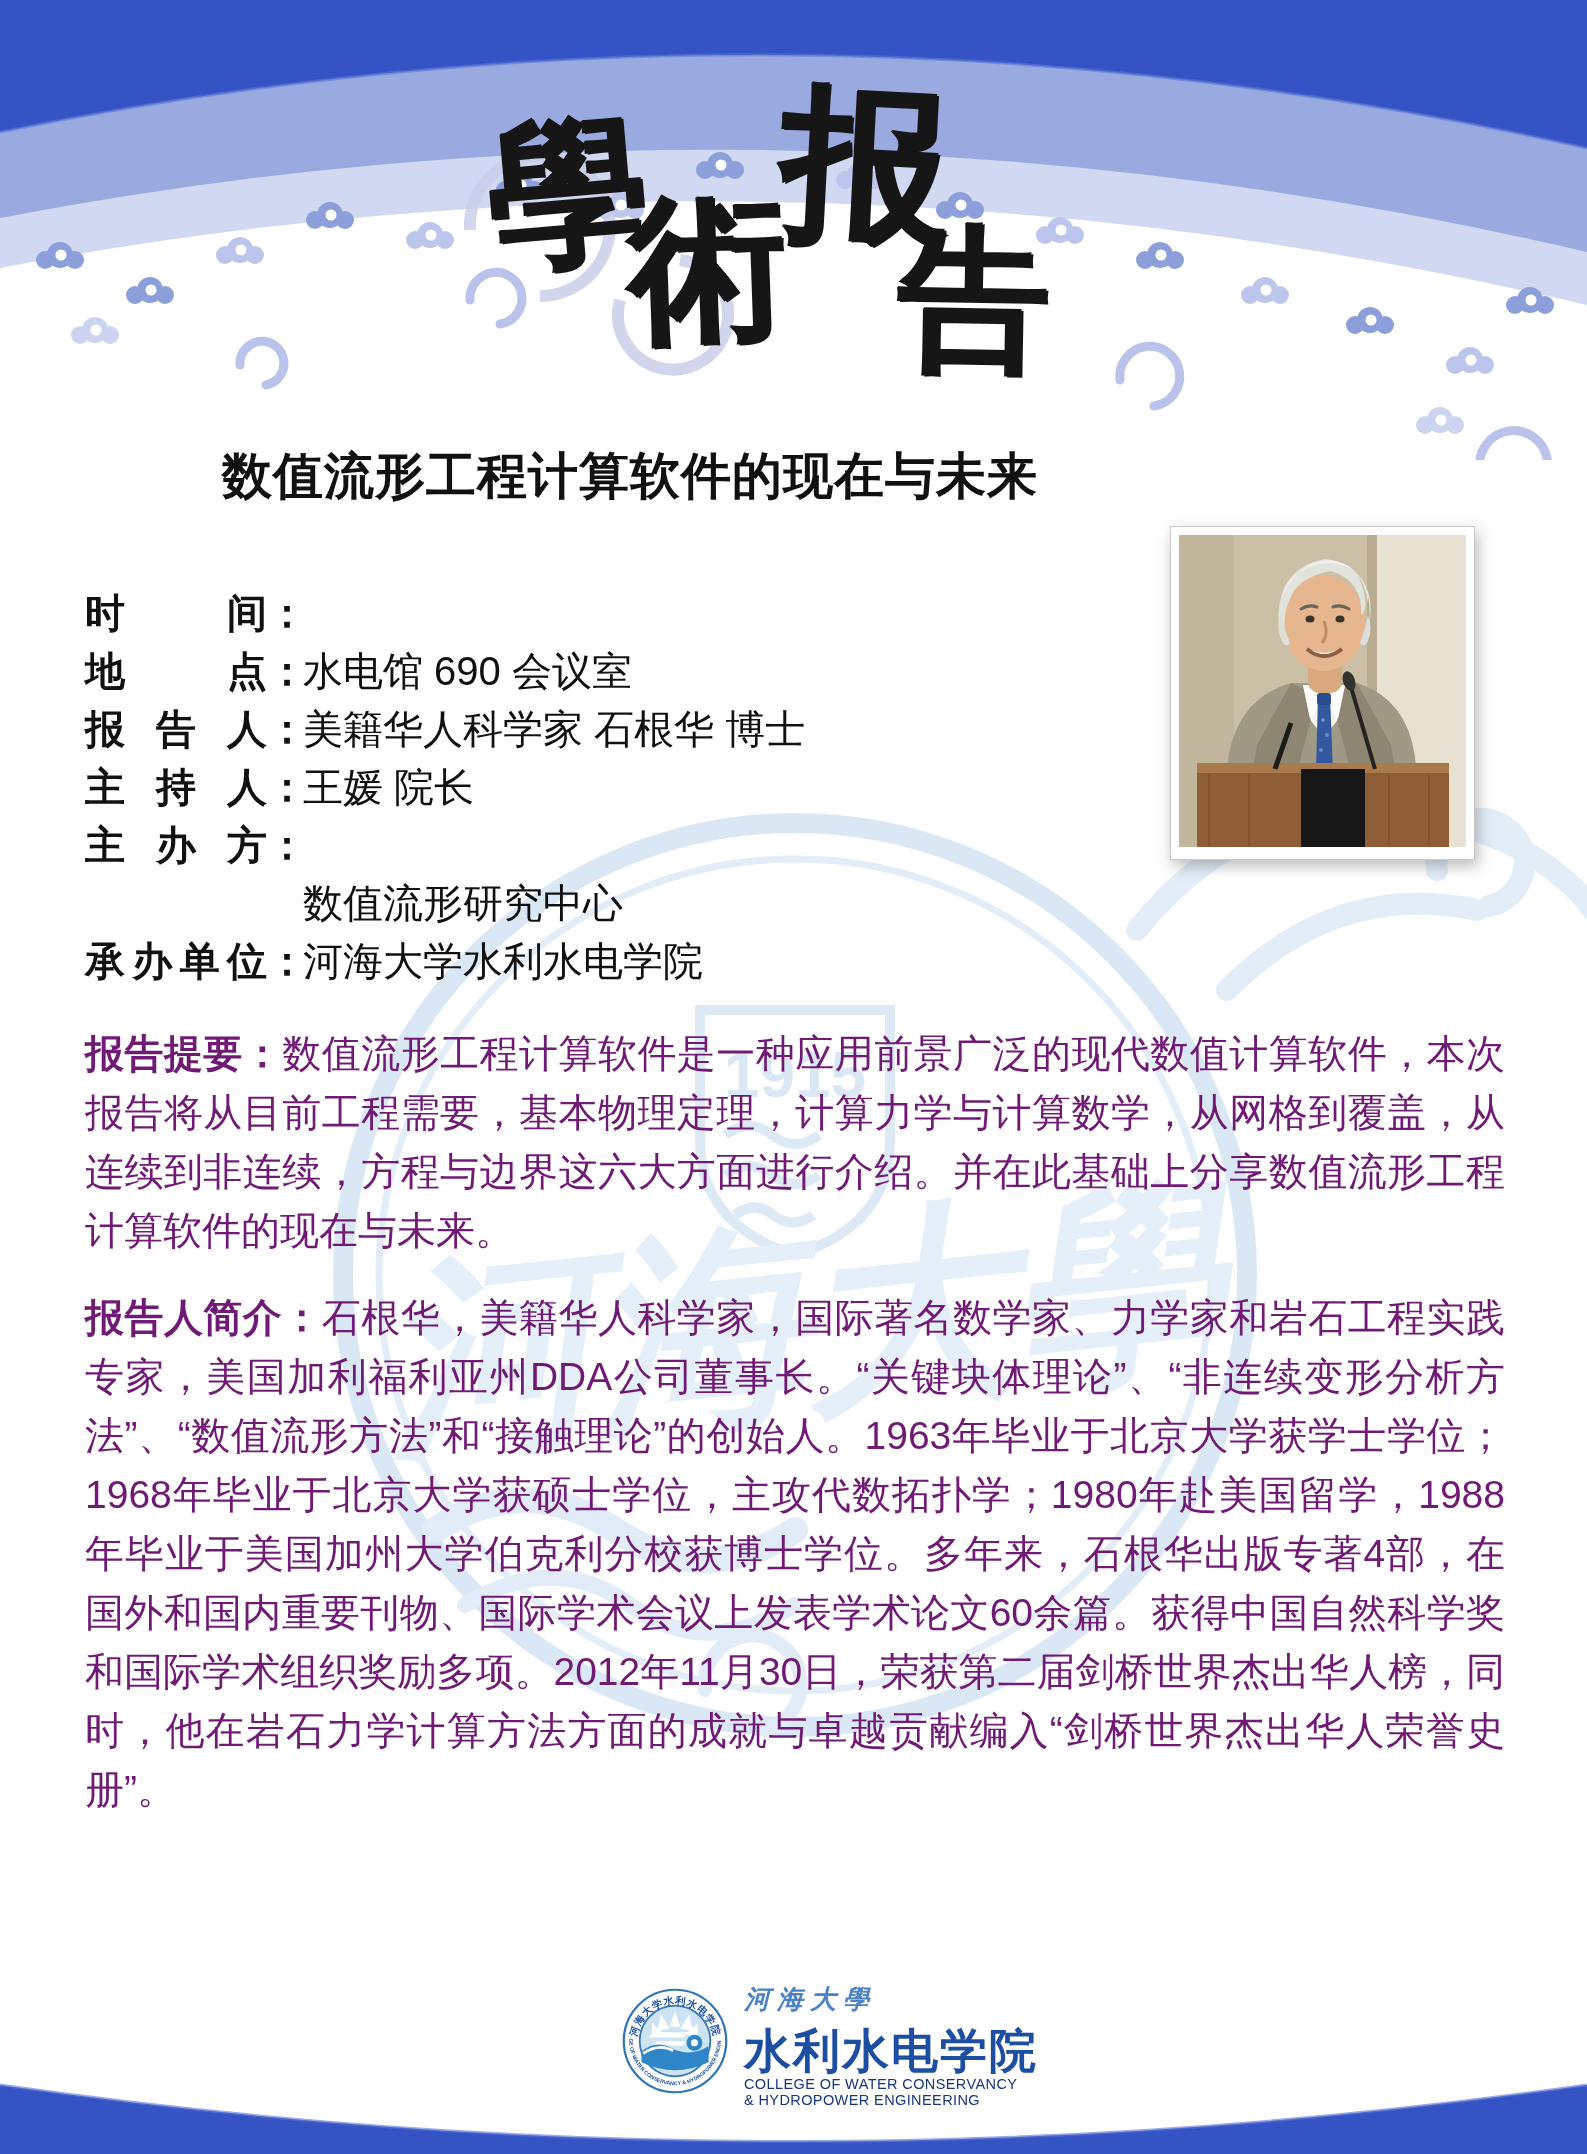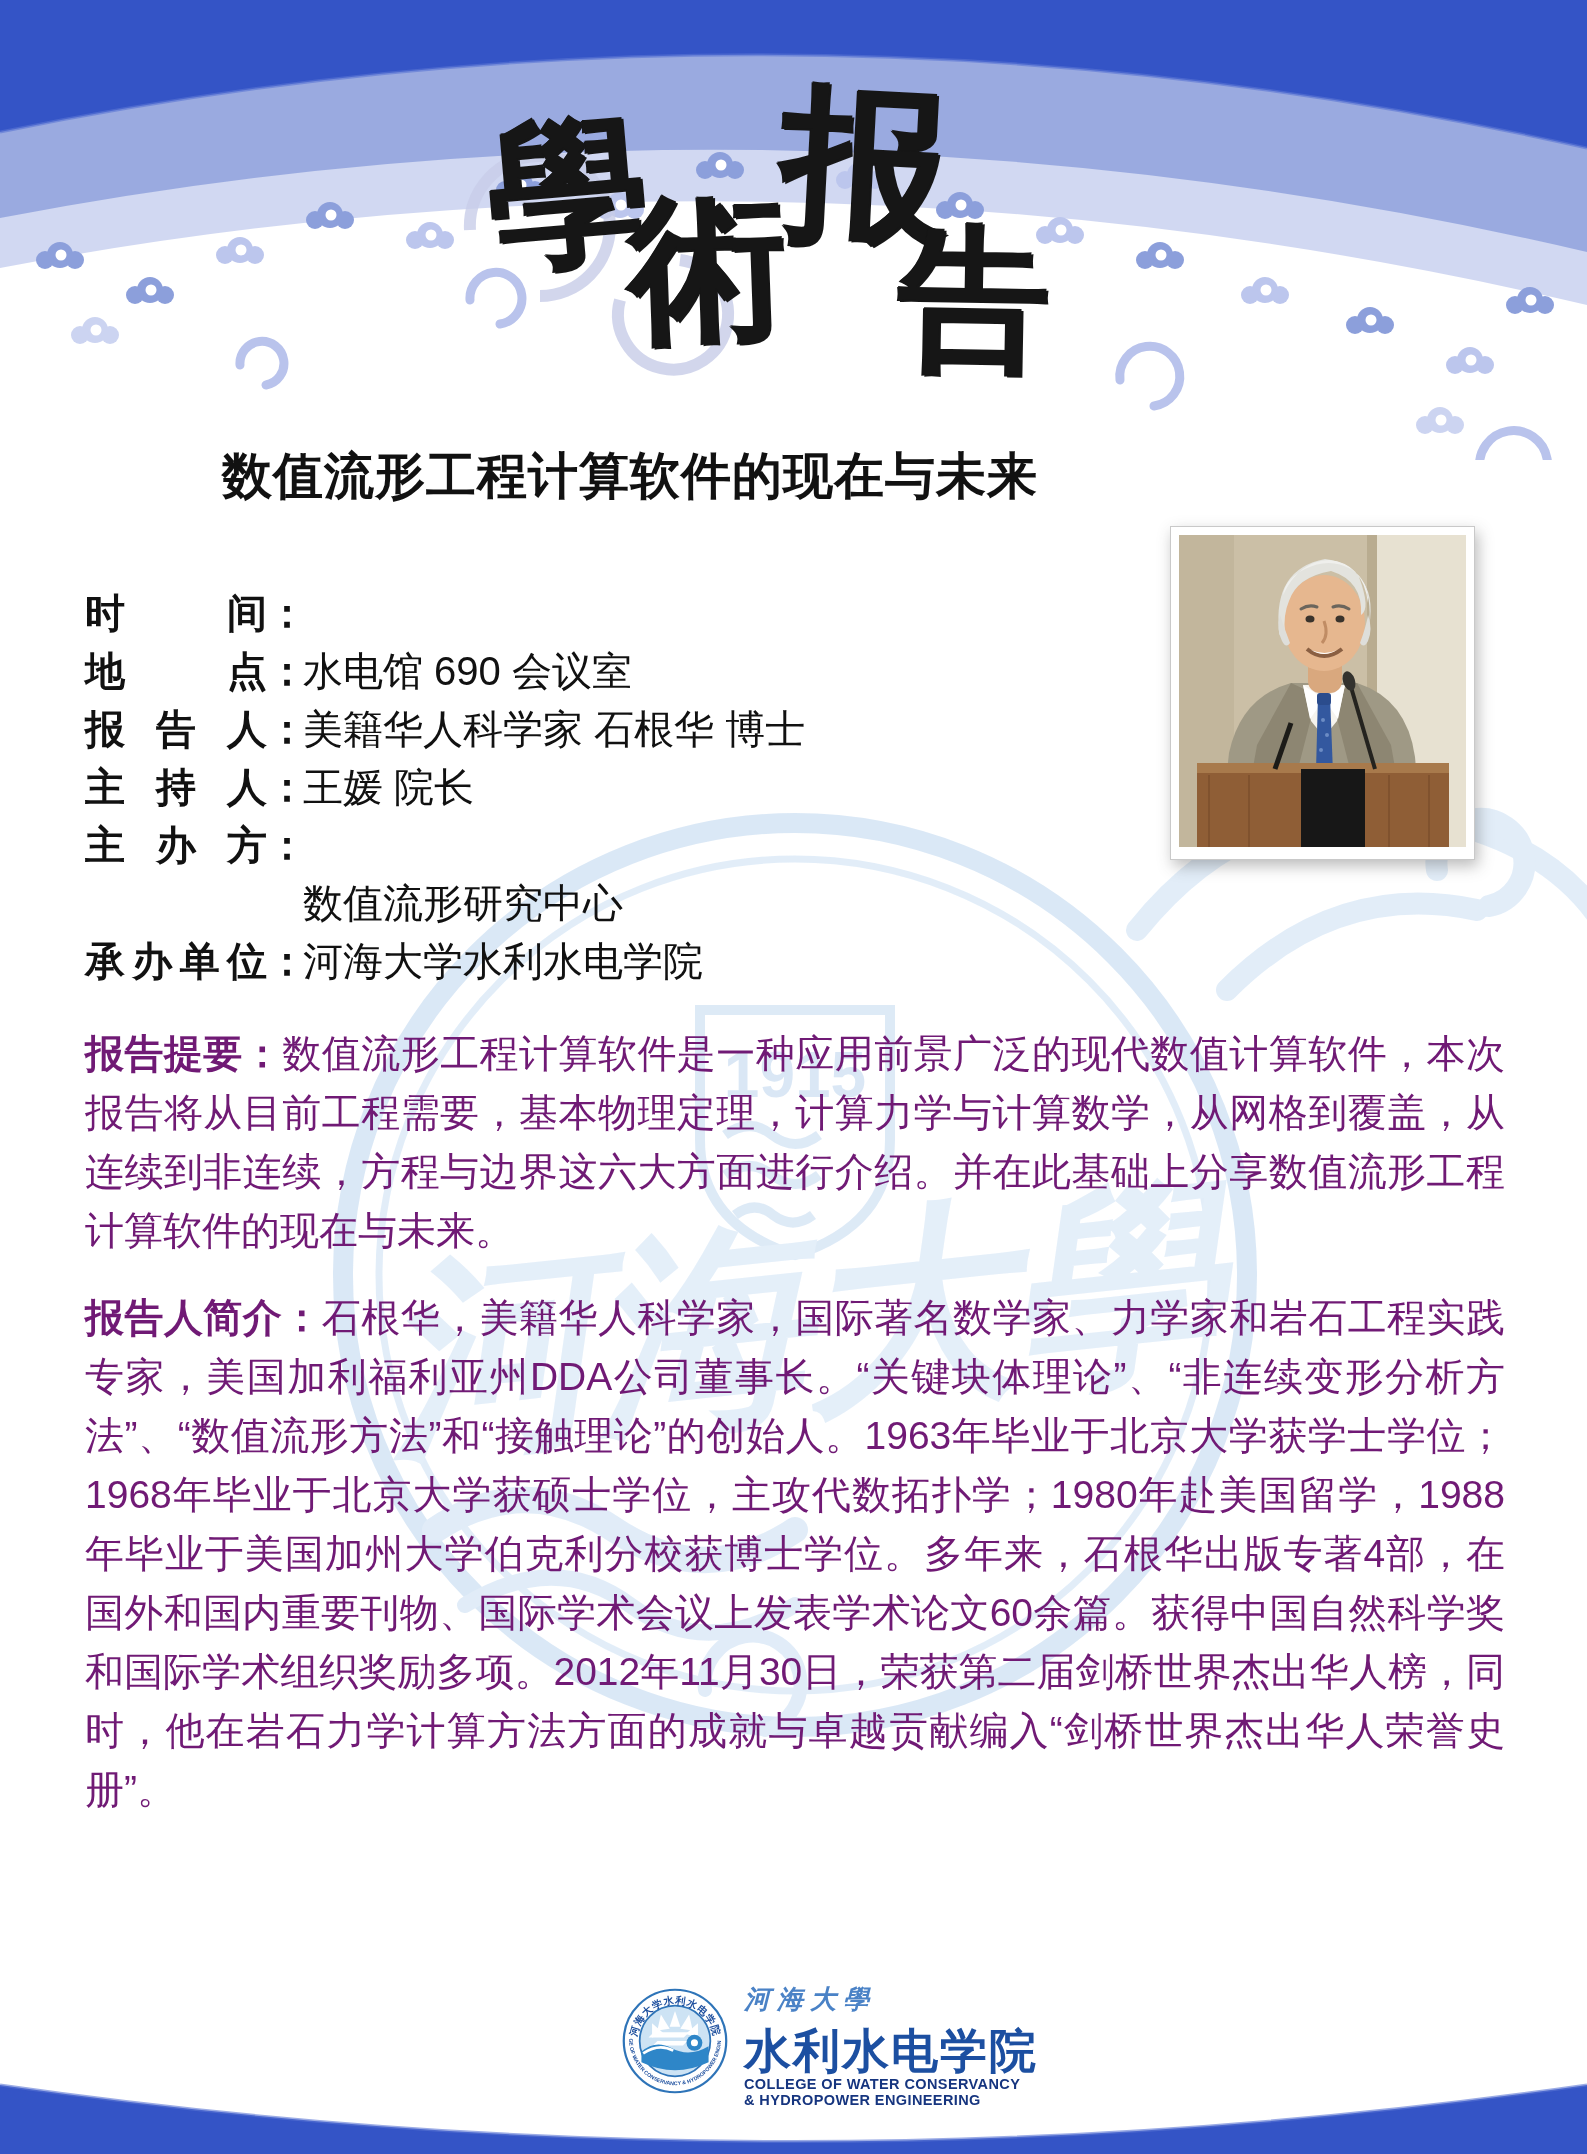--- a/index.html
+++ b/index.html
@@ -62,21 +62,21 @@
 
   
   .footer-logo{position:absolute;left:0;top:1986px;width:1587px;height:110px;z-index:2;}
   .badge{position:absolute;left:622px;top:2px;width:106px;height:106px;}
   .footer-text{position:absolute;left:744px;top:0px;}
   .f-calli{
     font-family:"DejaVu Serif","Liberation Serif",serif;
     color:#4a82c6;font-size:26px;font-weight:700;font-style:italic;letter-spacing:7px;line-height:26px;
   }
   .f-cn{color:#1c4fa1;font-size:47px;font-weight:700;letter-spacing:2px;line-height:50px;margin-top:14px;}
-  .f-en{color:#16357f;font-size:14.5px;font-weight:700;letter-spacing:.4px;line-height:16px;}
+  .f-en{color:#16357f;font-size:14.5px;font-weight:400;letter-spacing:.4px;line-height:16px;}
 </style>
 </head>
 <body>
 
 <div class="poster">
 
   <svg class="top-deco" viewBox="0 0 1587 460" aria-hidden="true">
     <defs>
       <g id="puff">
         <circle cx="0" cy="0" r="13"></circle>

